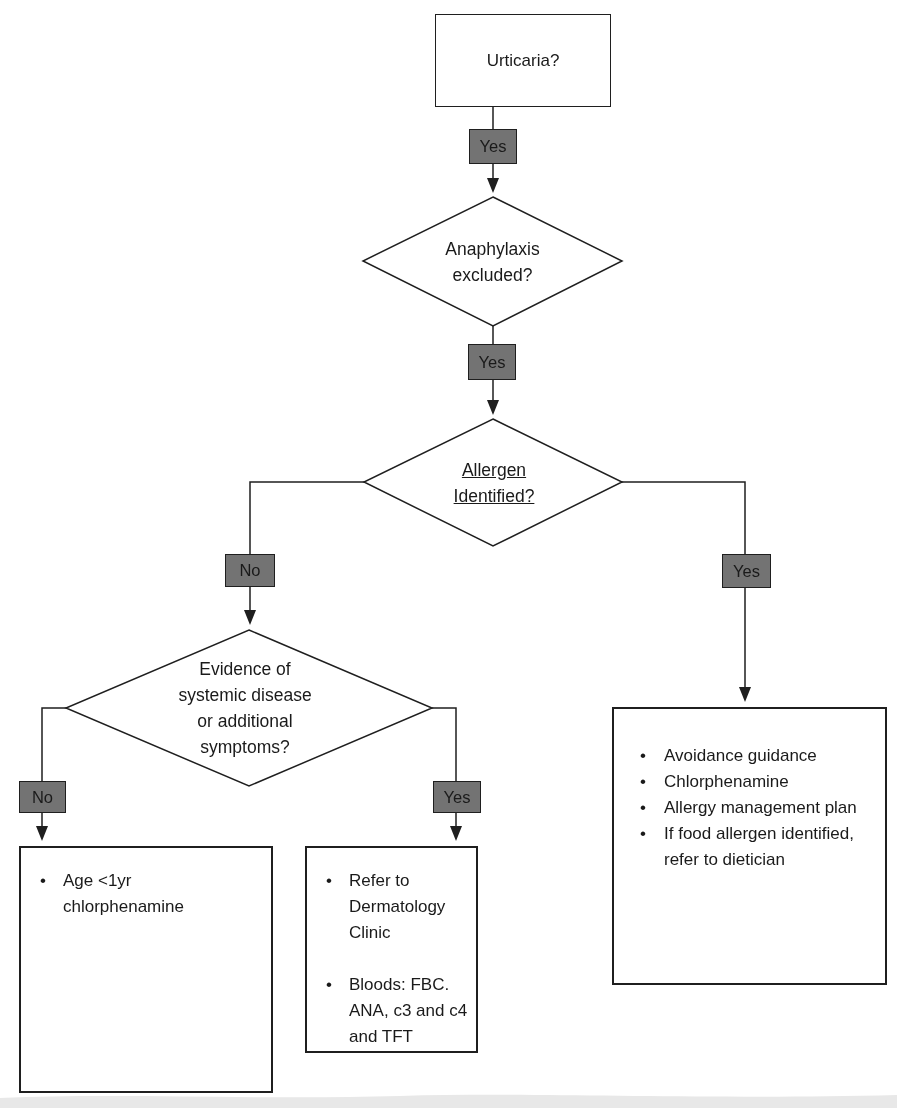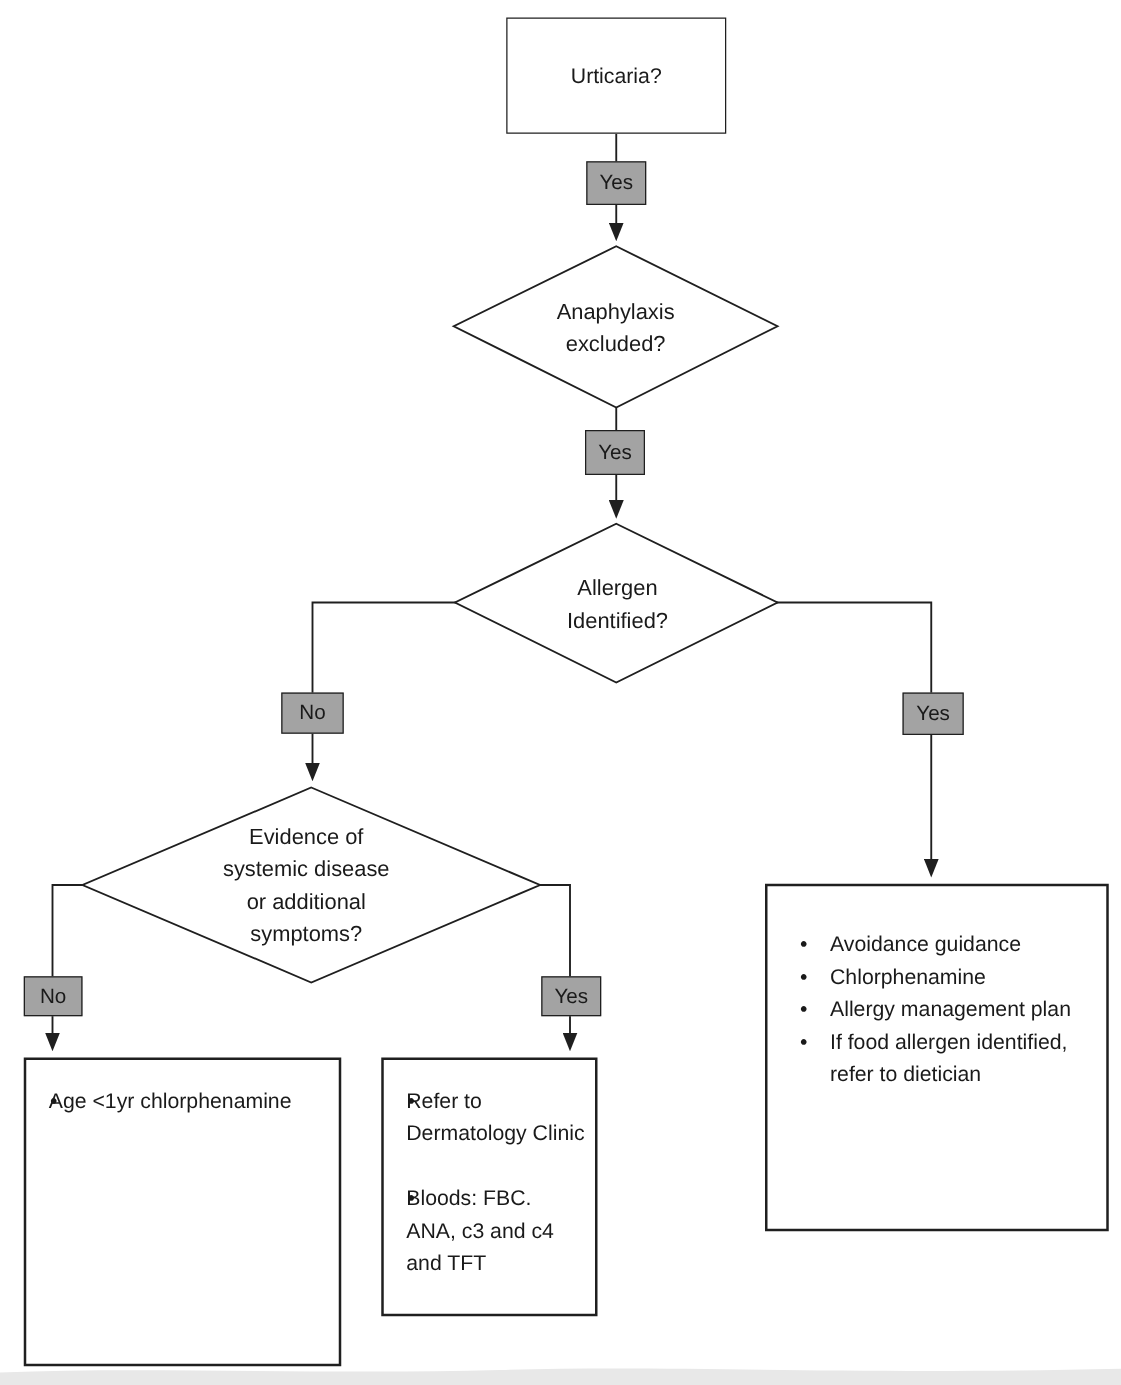--- a/index.html
+++ b/index.html
@@ -6,56 +6,57 @@
   #stage {
     position:relative; width:897px; height:1108px; background:#ffffff;
     font-family:"Liberation Sans", sans-serif; color:#1a1a1a; overflow:hidden;
   }
   #connector-svg { position:absolute; left:0; top:0; width:897px; height:1108px; }
 
   .rect-node {
     position:absolute; border:1.5px solid #1f1f1f; background:#ffffff;
     display:flex; align-items:center; justify-content:center; text-align:center;
     box-sizing:border-box;
+    margin-left:30px;
   }
   #urticaria-box { left:405px; top:14px; width:176px; height:93px; font-size:17px; }
 
   .edge-label {
-    position:absolute; border:1.5px solid #1f1f1f; background:#a3a3a3;
+    position:absolute; border:1.5px solid #1f1f1f; background:#737373;
     display:flex; align-items:center; justify-content:center;
     font-size:16.5px; box-sizing:border-box;
   }
   #edge-urticaria-yes   { left:469px; top:129px; width:48px; height:35px; }
   #edge-anaphylaxis-yes { left:468px; top:344px; width:48px; height:36px; }
   #edge-allergen-no     { left:225px; top:554px; width:50px; height:33px; }
   #edge-allergen-yes    { left:722px; top:554px; width:49px; height:34px; }
   #edge-systemic-no     { left:19px;  top:781px; width:47px; height:32px; }
   #edge-systemic-yes    { left:433px; top:781px; width:48px; height:32px; }
 
   .diamond-label {
     position:absolute; display:flex; align-items:center; justify-content:center;
     text-align:center; font-size:17.5px; line-height:26px; pointer-events:none;
   }
   #label-anaphylaxis { left:363px; top:197px; width:259px; height:129px; }
   #label-anaphylaxis .inner { width:140px;text-align:center; }
   #label-allergen    { left:366px; top:419px; width:256px; height:127px; }
-  #label-allergen .inner { width:120px; }
+  #label-allergen .inner { width:120px;text-decoration:underline; }
   #label-systemic    { left:62px;  top:630px; width:366px; height:156px; }
   #label-systemic .inner { width:152px; }
 
   .outcome-box {
     position:absolute; border:2px solid #1f1f1f; background:#ffffff;
     box-sizing:border-box; font-size:17px; line-height:26px;
   }
   #outcome-left   { left:19px;  top:846px; width:254px; height:247px; padding:20px 34px 0 0; }
   #outcome-middle { left:305px; top:846px; width:173px; height:207px; padding:20px 8px 0 0; }
   #outcome-right  { left:612px; top:707px; width:275px; height:278px; padding:34px 26px 0 0; }
 
   .outcome-box ul { margin:0; padding:0; list-style:none; }
-  .outcome-box li { position:relative; padding-left:18px; }
+  .outcome-box li { position:relative; padding-left:42px; }
   .outcome-box li::before {
     content:"\2022"; position:absolute; left:19px; top:0; font-size:17px;
   }
   #outcome-right li::before { left:26px; }
   #outcome-right li { padding-left:50px; }
   .spaced li:not(:last-child) { margin-bottom:26px; }
   .outcome-box li span { white-space:pre-wrap; }
 </style>
 </head>
 <body>

